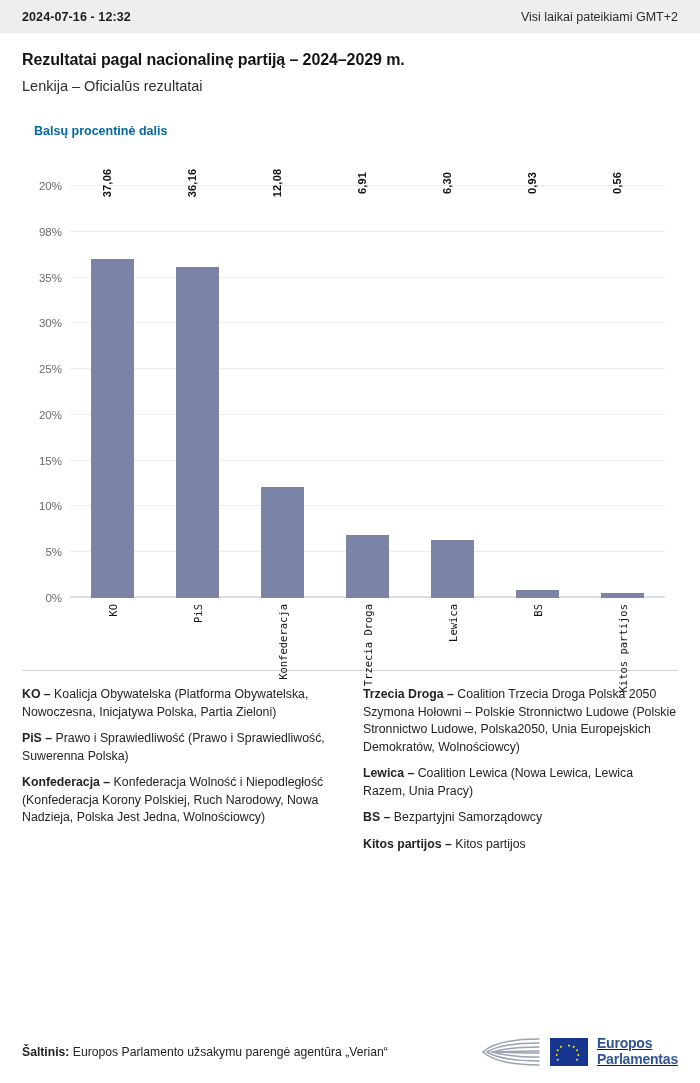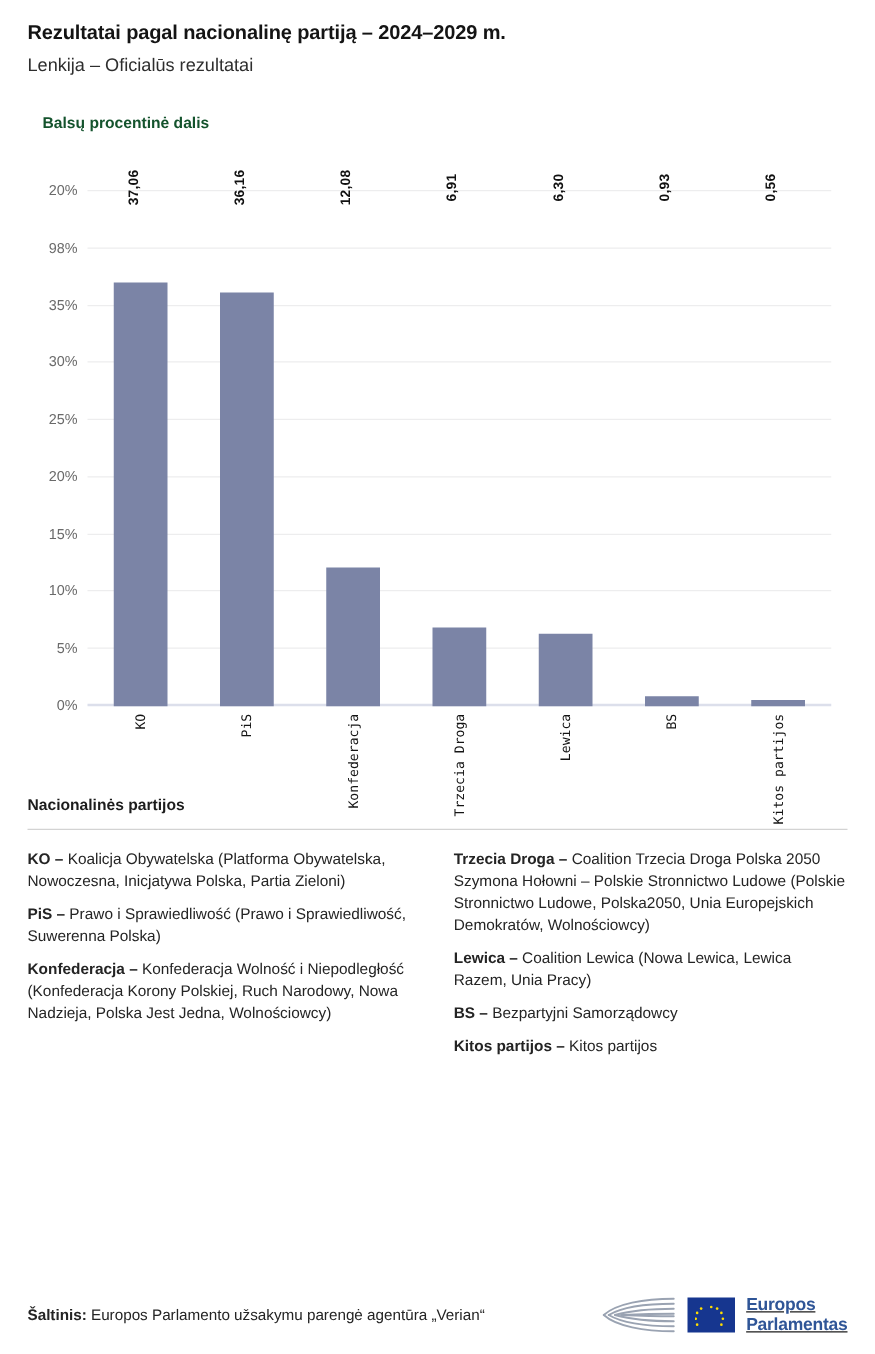--- a/index.html
+++ b/index.html
@@ -21,21 +21,21 @@
   .topbar-date { font-size: 12.5px; font-weight: bold; letter-spacing: .1px; color: #1c1c1c; }
   .topbar-tz { font-size: 12.5px; color: #2b2b2b; }
 
   
   .titles { padding: 18px 22px 0 22px; }
   .title { font-size: 16px; font-weight: bold; letter-spacing: -.1px; color: #141414; }
   .subtitle { font-size: 14.5px; color: #2e2e2e; margin-top: 9px; font-weight: 400; }
 
   
   .chart-section { padding: 0 22px; }
-  .chart-label { font-size: 12.5px; font-weight: bold; margin-top: 30px; padding-left: 12px; color: #14532d; }
+  .chart-label { font-size: 12.5px; font-weight: bold; margin-top: 30px; padding-left: 12px; color: #0369a1; }
 
   .plot-wrap { position: relative; margin-top: 48px; height: 470px; }
   .plot {
     position: absolute; left: 48px; right: 13px; top: 0; bottom: 58px;
   }
   
   .grid-row {
     position: absolute; left: 0; right: 0; height: 0;
     border-top: 1px solid #ededee;
   }
@@ -105,20 +105,24 @@
   .ep-name {
     font-size: 14px; font-weight: bold; line-height: 1.12; color: #2f5597;
     letter-spacing: -.2px;
   }
 </style>
 </head>
 <body>
 
 <div class="page">
 
+  <div class="topbar">
+    <span class="topbar-date">2024-07-16 - 12:32</span>
+    <span class="topbar-tz">Visi laikai pateikiami GMT+2</span>
+  </div>
 
   <div class="titles">
     <div class="title">Rezultatai pagal nacionalinę partiją – 2024–2029 m.</div>
     <div class="subtitle">Lenkija – Oficialūs rezultatai</div>
   </div>
 
   <div class="chart-section">
     <div class="chart-label">Balsų procentinė dalis</div>
     <div class="plot-wrap">
       <div class="plot">
@@ -212,21 +216,20 @@
             <span class="cat-label">BS</span>
           </div>
           <div class="cat-col">
             <span class="cat-label">Kitos partijos</span>
           </div>
         </div>
     </div>
   </div>
 
   <div class="legend">
-    <div class="legend-title">Nacionalinės partijos</div>
     <div class="legend-rule"></div>
     <div class="legend-cols">
       <div class="legend-col" id="legend-left">
           <div class="legend-item"><b>KO –</b><span> Koalicja Obywatelska (Platforma Obywatelska, Nowoczesna, Inicjatywa Polska, Partia Zieloni)</span></div>
           <div class="legend-item"><b>PiS –</b><span> Prawo i Sprawiedliwość (Prawo i Sprawiedliwość, Suwerenna Polska)</span></div>
           <div class="legend-item"><b>Konfederacja –</b><span> Konfederacja Wolność i Niepodległość (Konfederacja Korony Polskiej, Ruch Narodowy, Nowa Nadzieja, Polska Jest Jedna, Wolnościowcy)</span></div>
         </div>
       <div class="legend-col" id="legend-right">
           <div class="legend-item"><b>Trzecia Droga –</b><span> Coalition Trzecia Droga Polska 2050 Szymona Hołowni – Polskie Stronnictwo Ludowe (Polskie Stronnictwo Ludowe, Polska2050, Unia Europejskich Demokratów, Wolnościowcy)</span></div>
           <div class="legend-item"><b>Lewica –</b><span> Coalition Lewica (Nowa Lewica, Lewica Razem, Unia Pracy)</span></div>

